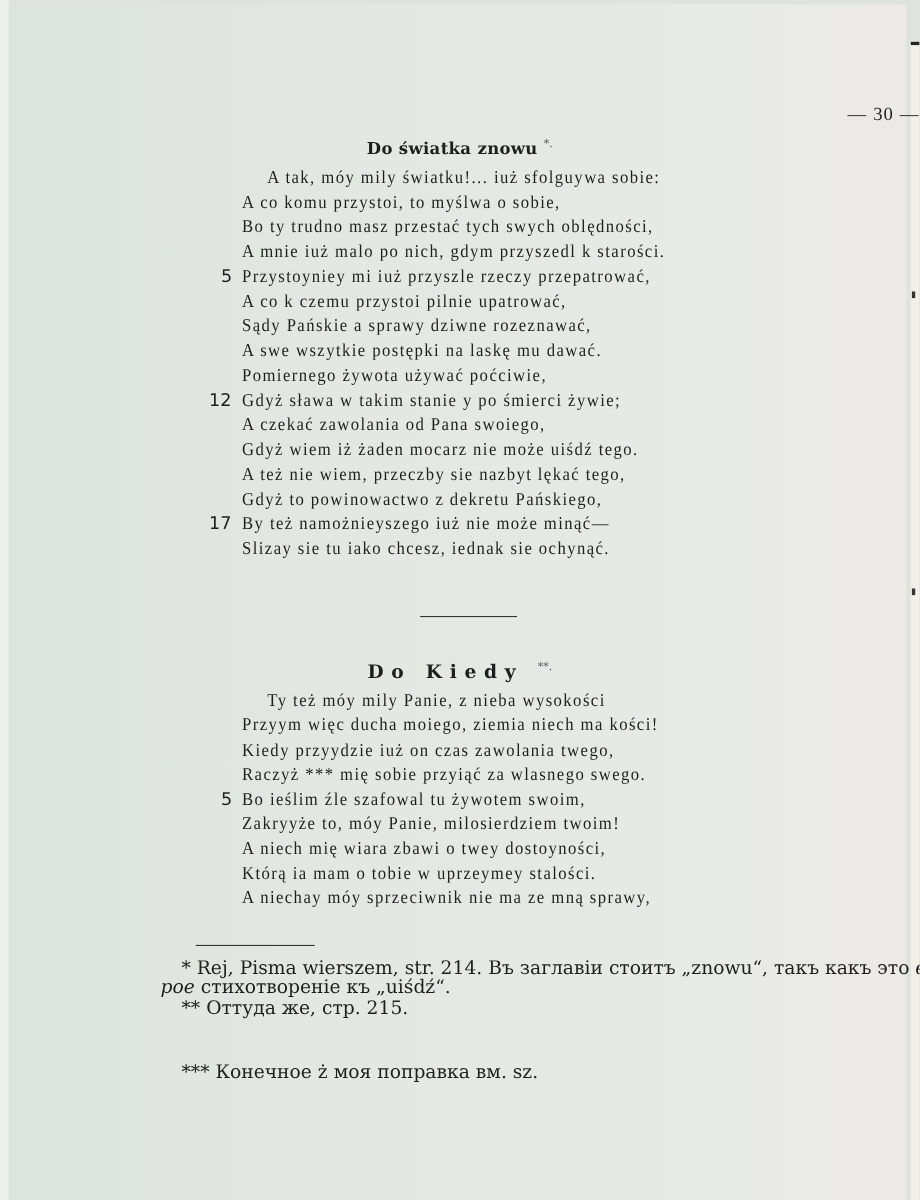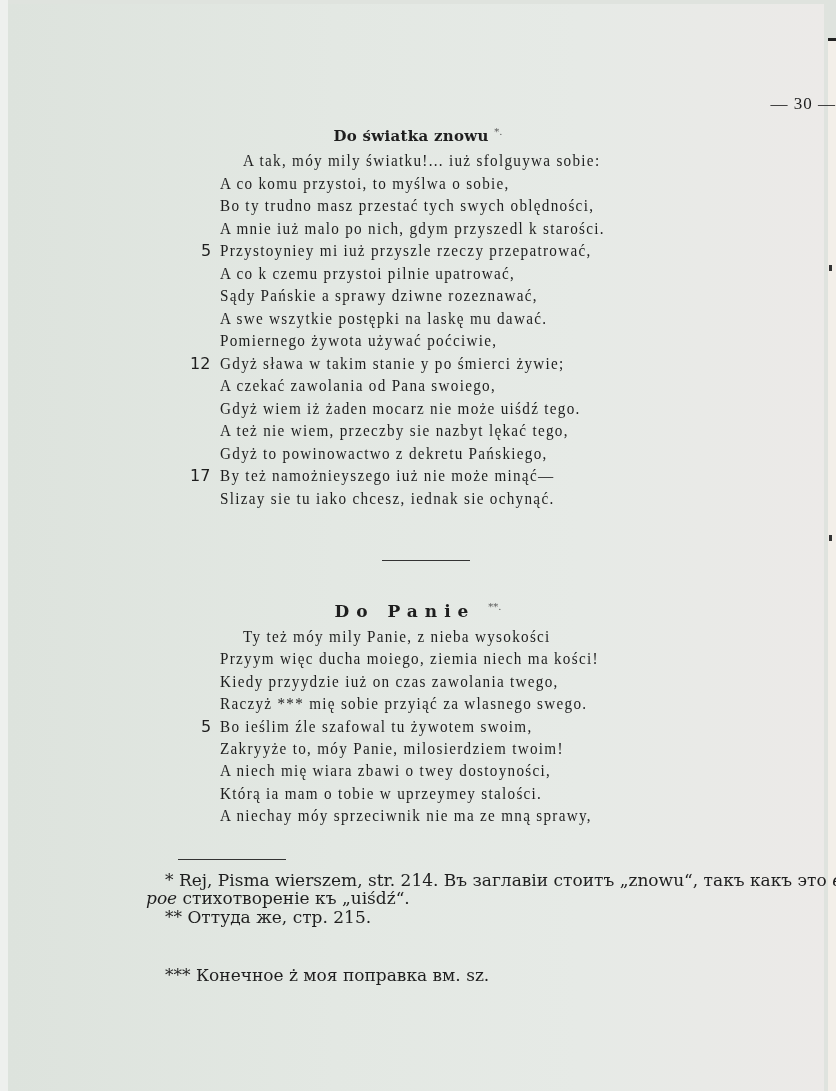--- a/index.html
+++ b/index.html
@@ -85,21 +85,21 @@
     <div class="line" style="top: 420px;">A też nie wiem, przeczby sie nazbyt lękać tego,</div>
     <div class="line" style="top: 442.5px;">Gdyż to powinowactwo z dekretu Pańskiego,</div>
     <div class="line-num" style="top: 465px; left: 190px;">17</div>
     <div class="line" style="top: 465px;">By też namożnieyszego iuż nie może minąć—</div>
     <div class="line" style="top: 487.5px;">Slizay sie tu iako chcesz, iednak sie ochynąć.</div>
   </div>
 
 <div class="rule" style="left:382px; top:560px; width:88px;"></div>
 
 <div class="title t2">
-  <span>Do Panie</span>
+  <span>Do Kiedy</span>
   <sup>**.</sup>
 </div>
 
 <div id="poem2" class="poem">
     <div class="line indent" style="top: 626px;">Ty też móy mily Panie, z nieba wysokości</div>
     <div class="line" style="top: 648.4px;">Przyym więc ducha moiego, ziemia niech ma kości!</div>
     <div class="line" style="top: 670.8px;">Kiedy przyydzie iuż on czas zawolania twego,</div>
     <div class="line" style="top: 693.2px;">Raczyż *** mię sobie przyiąć za wlasnego swego.</div>
     <div class="line-num" style="top: 715.6px; left: 201px;">5</div>
     <div class="line" style="top: 715.6px;">Bo ieślim źle szafowal tu żywotem swoim,</div>

